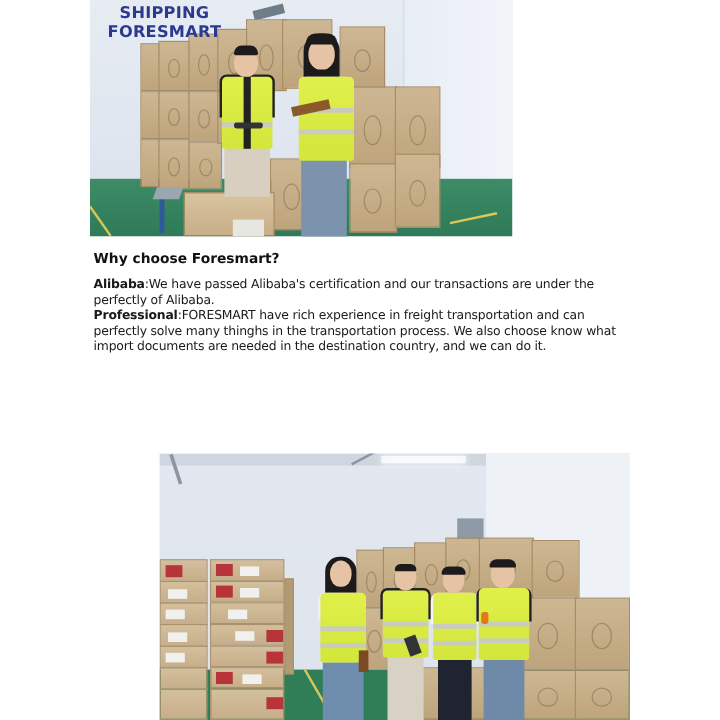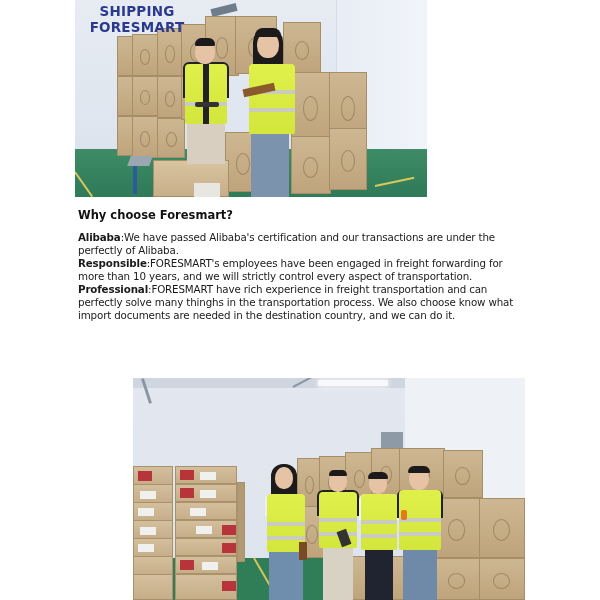--- a/index.html
+++ b/index.html
@@ -108,21 +108,20 @@
     <div>SHIPPING</div>
     <div>FORESMART</div>
   </div>
 </div>
 
 <div class="section">
   <h2 class="section-title">Why choose Foresmart?</h2>
 
   <p class="para"><b>Alibaba</b><span>:</span><span>We have passed Alibaba's certification and our transactions are under the perfectly of Alibaba.</span></p>
 
-  <p class="para"><b>Responsible</b><span>:</span><span>FORESMART's employees have been engaged in freight forwarding for more than 10 years, and we will strictly control every aspect of transportation.</span></p>
 
   <p class="para"><b>Professional</b><span>:</span><span>FORESMART have rich experience in freight transportation and can perfectly solve many thinghs in the transportation process. We also choose know what import documents are needed in the destination country, and we can do it.</span></p>
 
 </div>
 
 <div class="photo photo-bottom" role="img" aria-label="Four Foresmart staff in yellow safety vests giving thumbs up in a warehouse with stacked boxes">
 
   <div class="ceiling-beam" style="left:0;top:0;width:392px;height:10px;background:#cfd6e0;"></div>
   <div class="ceiling-beam" style="left:12px;top:0;width:3px;height:26px;background:#8c96a3;transform:rotate(-18deg);"></div>
   <div class="light" style="left:185px;top:2px;width:70px;height:6px;"></div>

